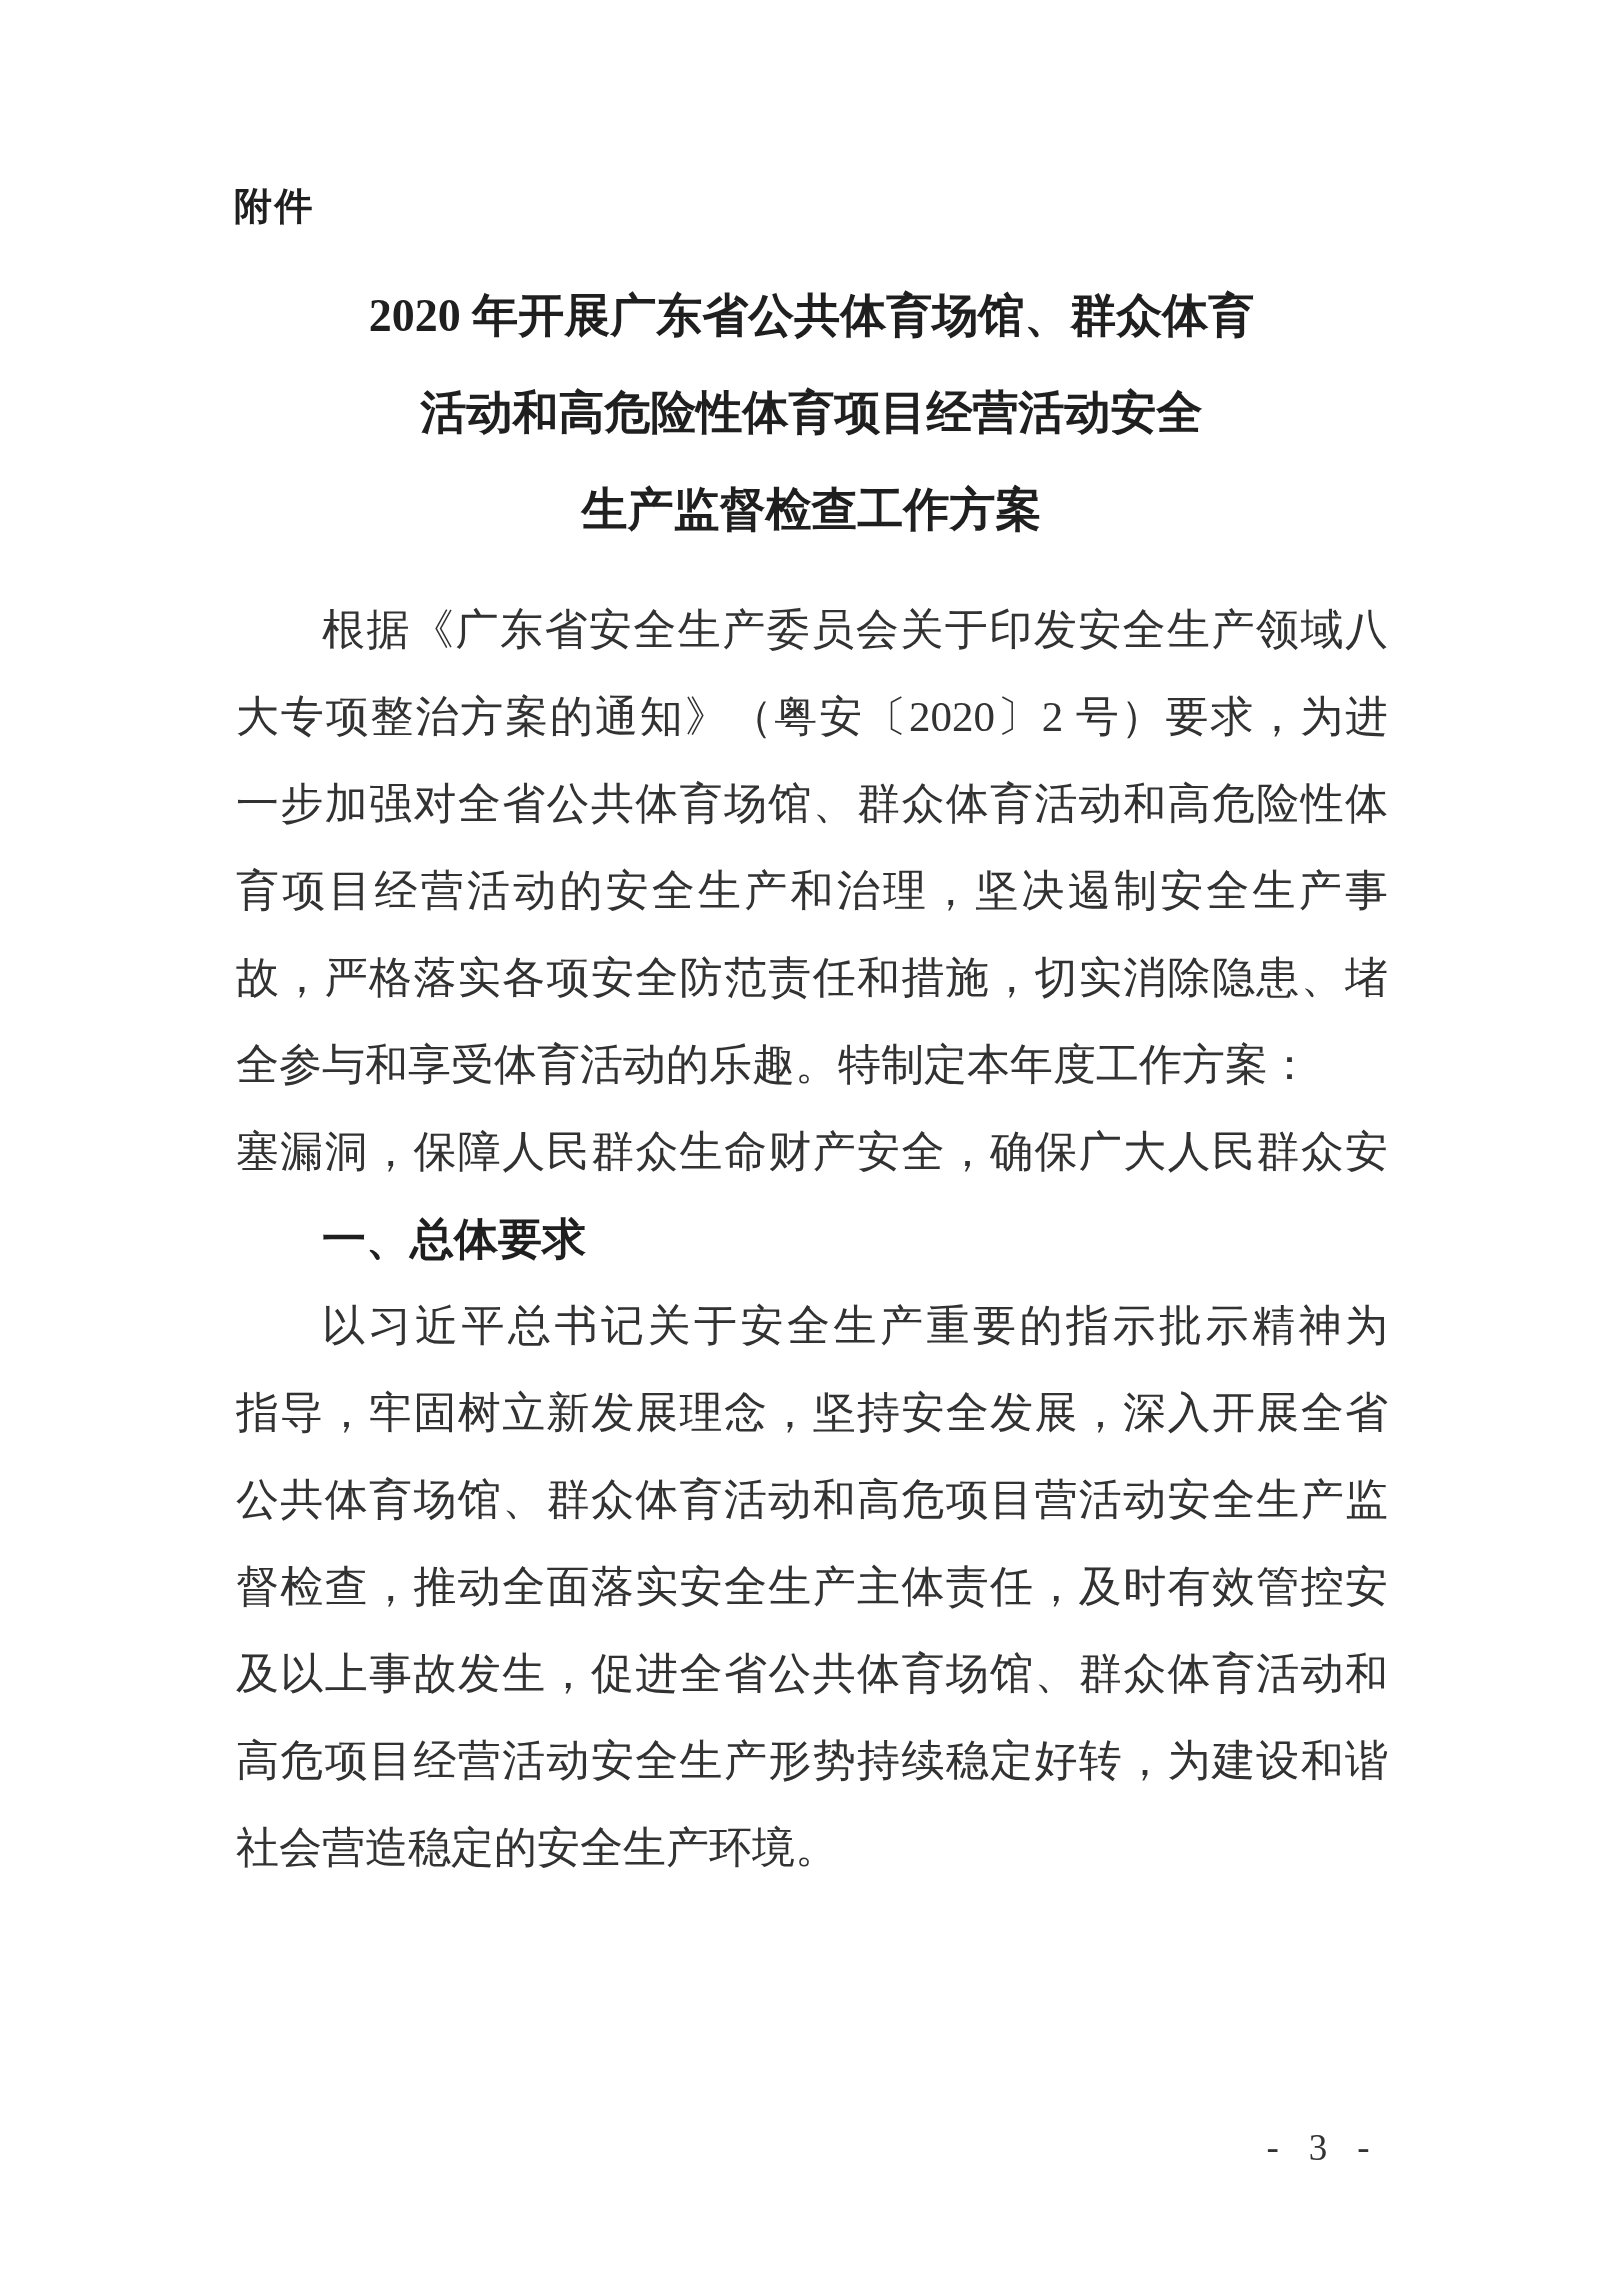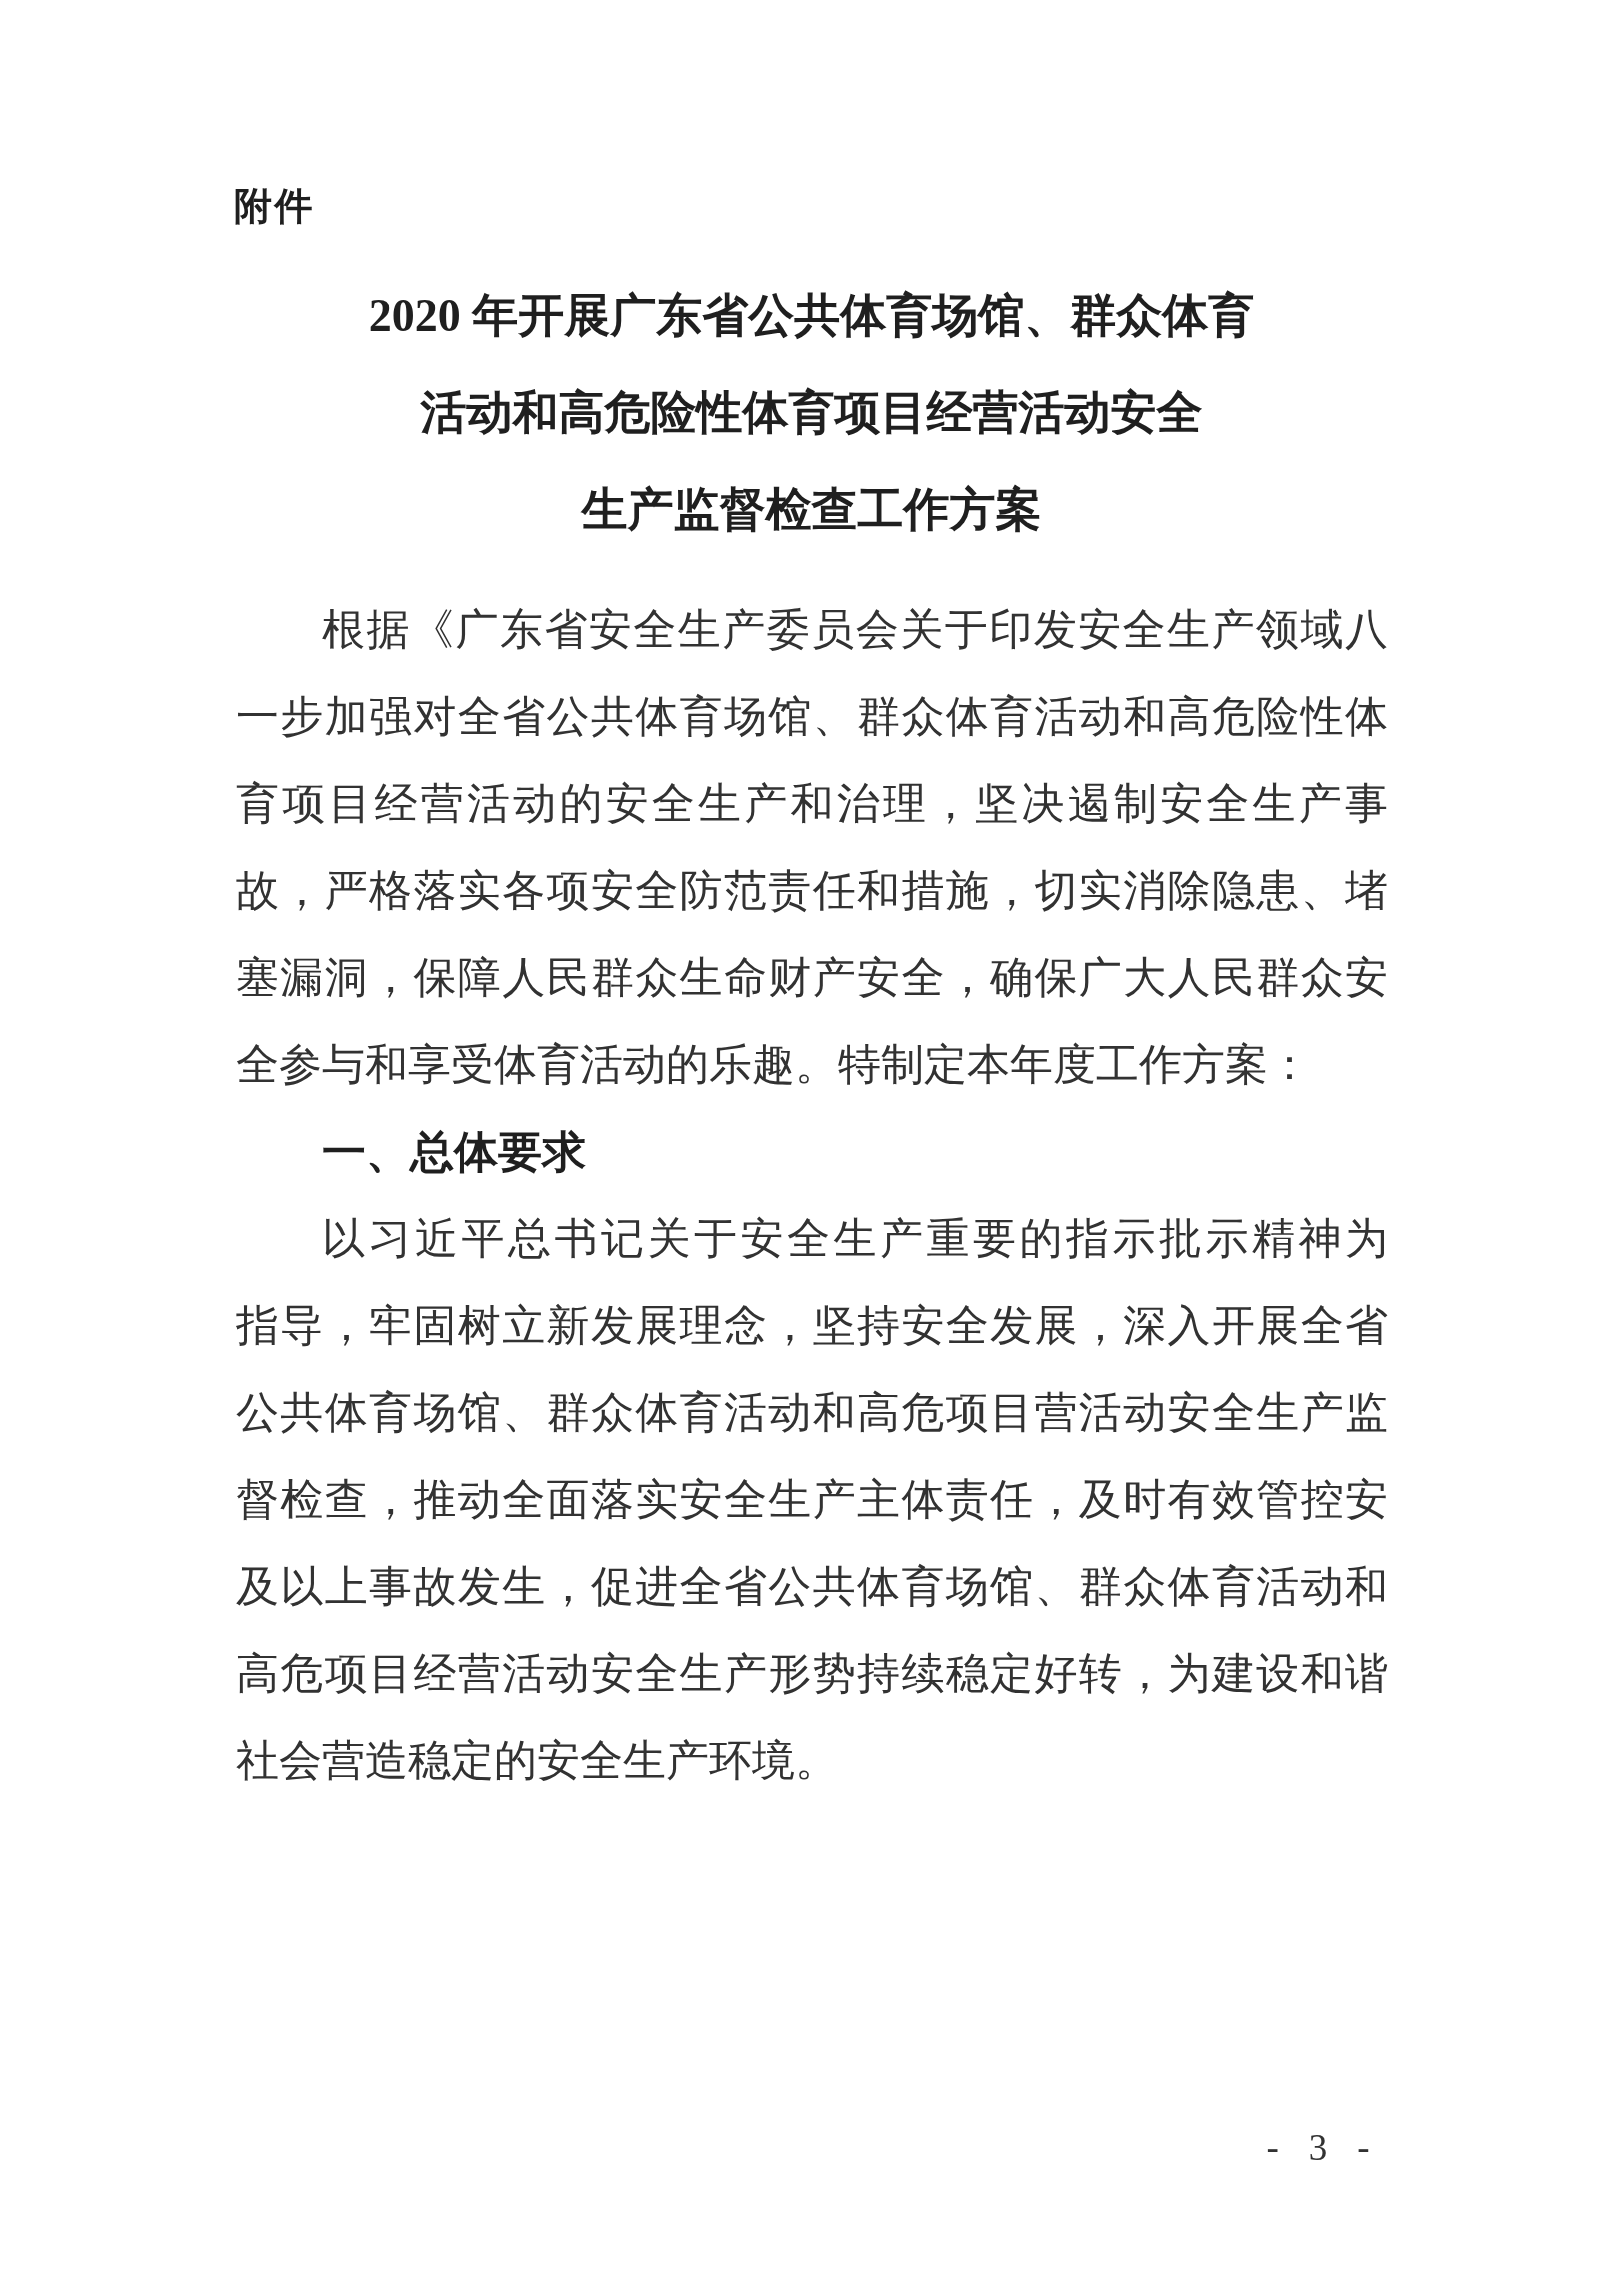--- a/index.html
+++ b/index.html
@@ -91,25 +91,26 @@
   <h1 class="title">
     <div class="title-line">2020 年开展广东省公共体育场馆、群众体育</div>
     <div class="title-line">活动和高危险性体育项目经营活动安全</div>
     <div class="title-line">生产监督检查工作方案</div>
   </h1>
 
   <div class="body-block">
 
     <div>
       <div class="body-line j indent">根据《广东省安全生产委员会关于印发安全生产领域八</div>
+      <div class="body-line j">大专项整治方案的通知》（粤安〔2020〕2 号）要求，为进</div>
       <div class="body-line j">一步加强对全省公共体育场馆、群众体育活动和高危险性体</div>
       <div class="body-line j">育项目经营活动的安全生产和治理，坚决遏制安全生产事</div>
       <div class="body-line j">故，严格落实各项安全防范责任和措施，切实消除隐患、堵</div>
+      <div class="body-line">全参与和享受体育活动的乐趣。特制定本年度工作方案：</div>
       <div class="body-line j">塞漏洞，保障人民群众生命财产安全，确保广大人民群众安</div>
-      <div class="body-line">全参与和享受体育活动的乐趣。特制定本年度工作方案：</div>
     </div>
 
     <div class="heading">一、总体要求</div>
 
     <div>
       <div class="body-line j indent">以习近平总书记关于安全生产重要的指示批示精神为</div>
       <div class="body-line j">指导，牢固树立新发展理念，坚持安全发展，深入开展全省</div>
       <div class="body-line j">公共体育场馆、群众体育活动和高危项目营活动安全生产监</div>
       <div class="body-line j">督检查，推动全面落实安全生产主体责任，及时有效管控安</div>
       <div class="body-line j">及以上事故发生，促进全省公共体育场馆、群众体育活动和</div>

